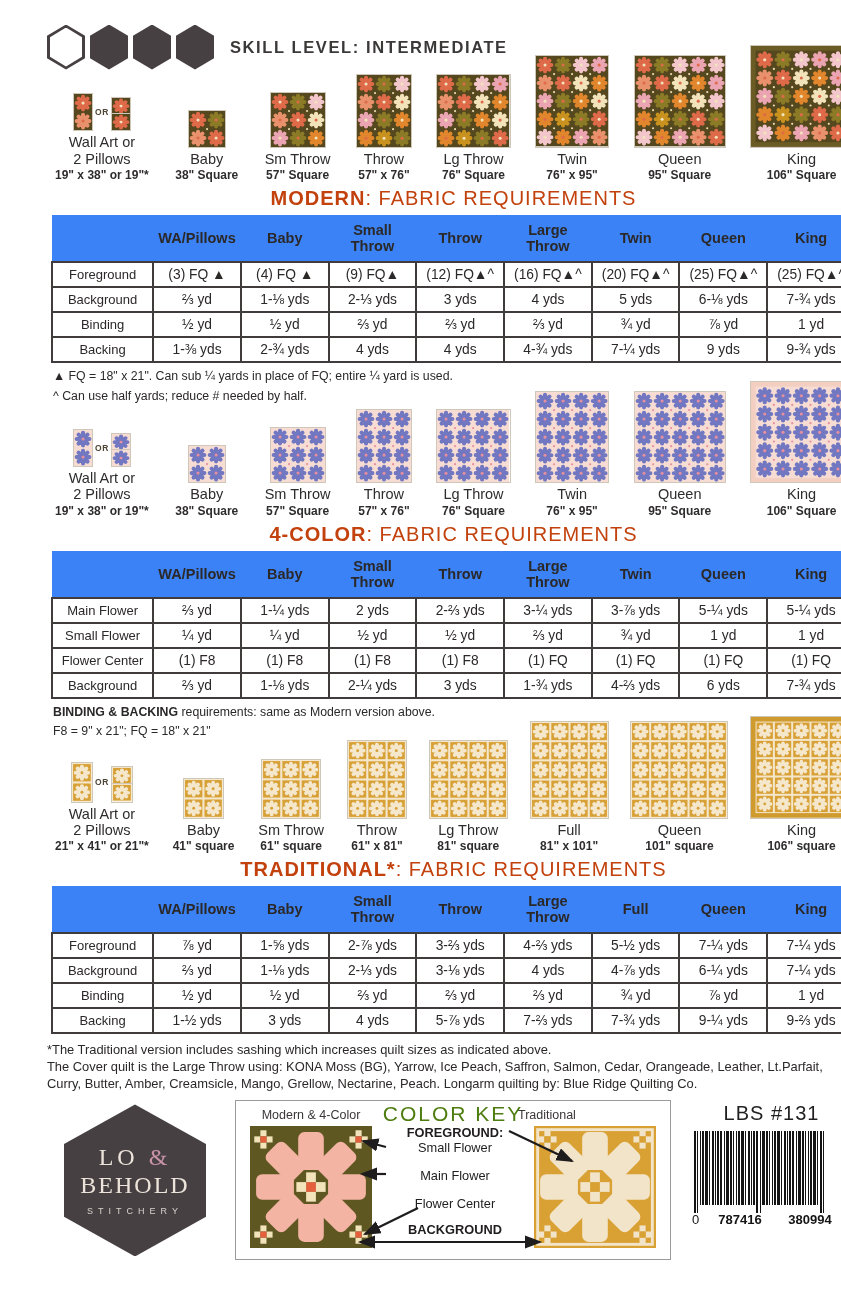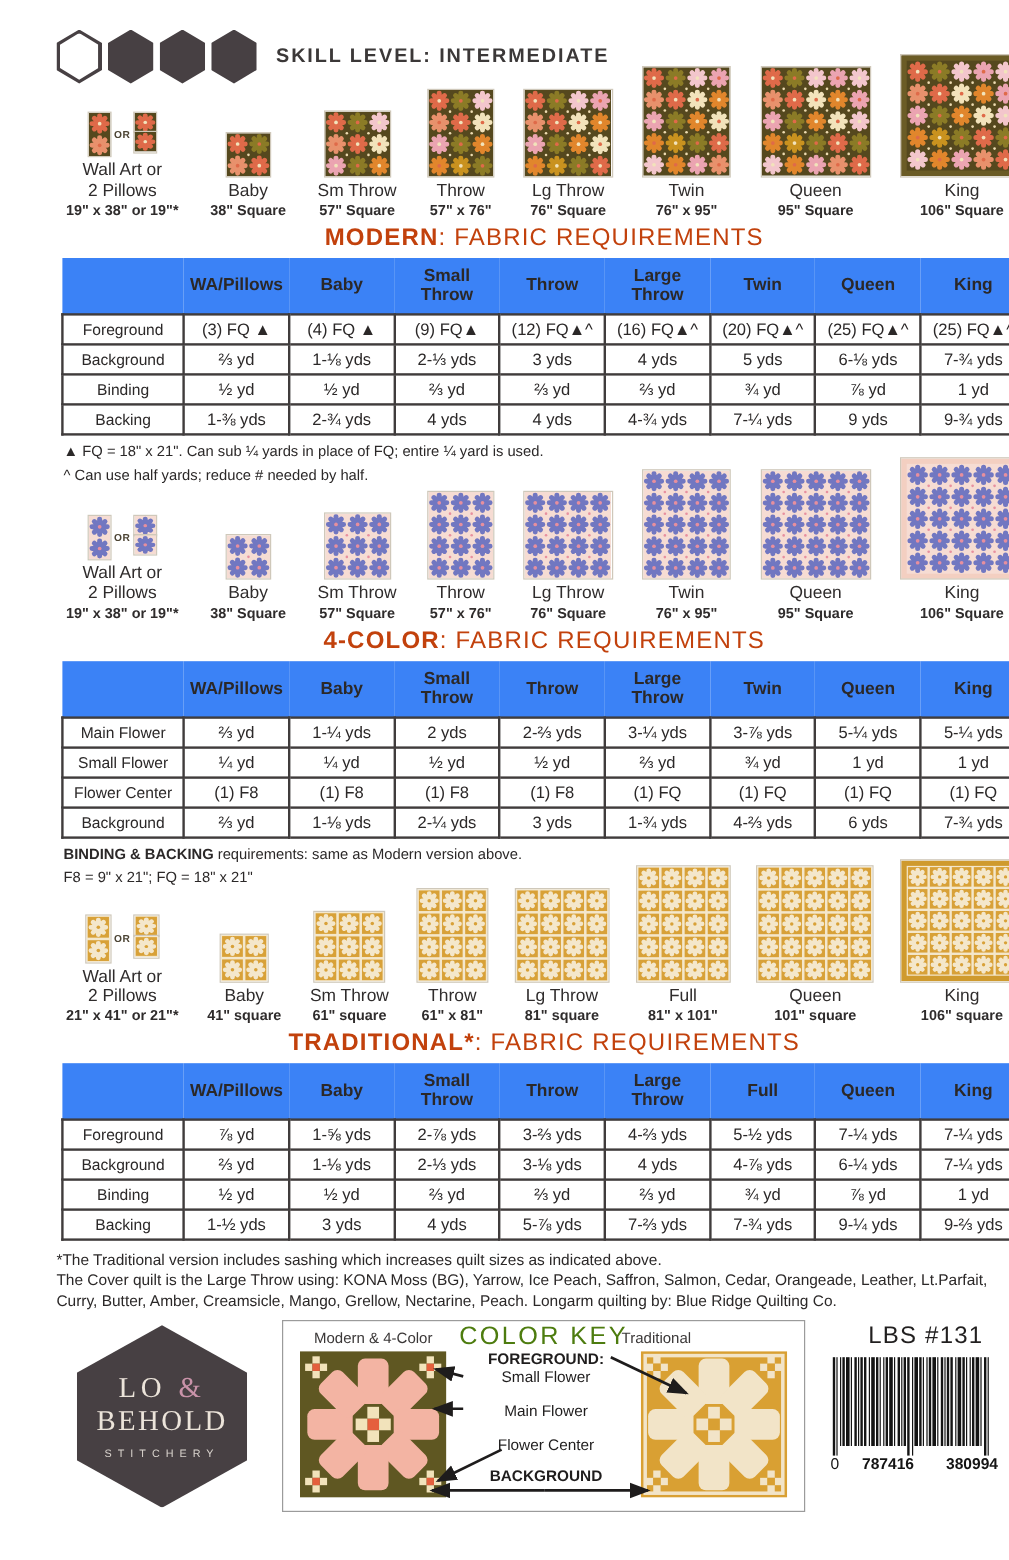--- a/index.html
+++ b/index.html
@@ -10,21 +10,21 @@
   .hexes{display:flex;gap:5px;}
   .hex{width:38px;height:45px;position:relative;background:#474043;
        clip-path:polygon(50% 0,100% 25%,100% 75%,50% 100%,0 75%,0 25%);}
   .hex.empty::after{content:"";position:absolute;inset:3px;background:#fff;clip-path:polygon(50% 0,100% 25%,100% 75%,50% 100%,0 75%,0 25%);}
   .skill-label{font-weight:700;font-size:16.5px;letter-spacing:1.6px;color:#3b3838;}
   
   .thumb-row{display:flex;justify-content:space-between;align-items:flex-end;padding:0 22px;}
   .thumb-row.raise{margin-top:-26px;position:relative;z-index:2;}
   .thumb{display:flex;flex-direction:column;align-items:center;}
   .quilt-area{display:flex;align-items:flex-end;}
-  .wa-wrap{display:flex;align-items:flex-start;}
+  .wa-wrap{display:flex;align-items:flex-end;}
   .wa-or{align-self:center;font-size:8.5px;font-weight:700;margin:0 3px;letter-spacing:.5px;color:#4c4434;}
   .wa-col{display:flex;flex-direction:column;justify-content:space-between;}
   .thumb svg{display:block;outline:1px solid #cfc8ba;}
   .t-name{white-space:pre-line;text-align:center;font-size:14.5px;line-height:1.12;margin-top:4px;color:#2f2c2c;}
   .t-size{text-align:center;font-size:12px;font-weight:700;margin-top:1px;color:#2f2c2c;}
   
   .sec-heading{text-align:center;font-size:20px;letter-spacing:1px;margin:5px 0 5px;color:#c2410c;}
   .sec-heading .hb{font-weight:800;}
   
   .table-wrap{margin:0 18px;}

